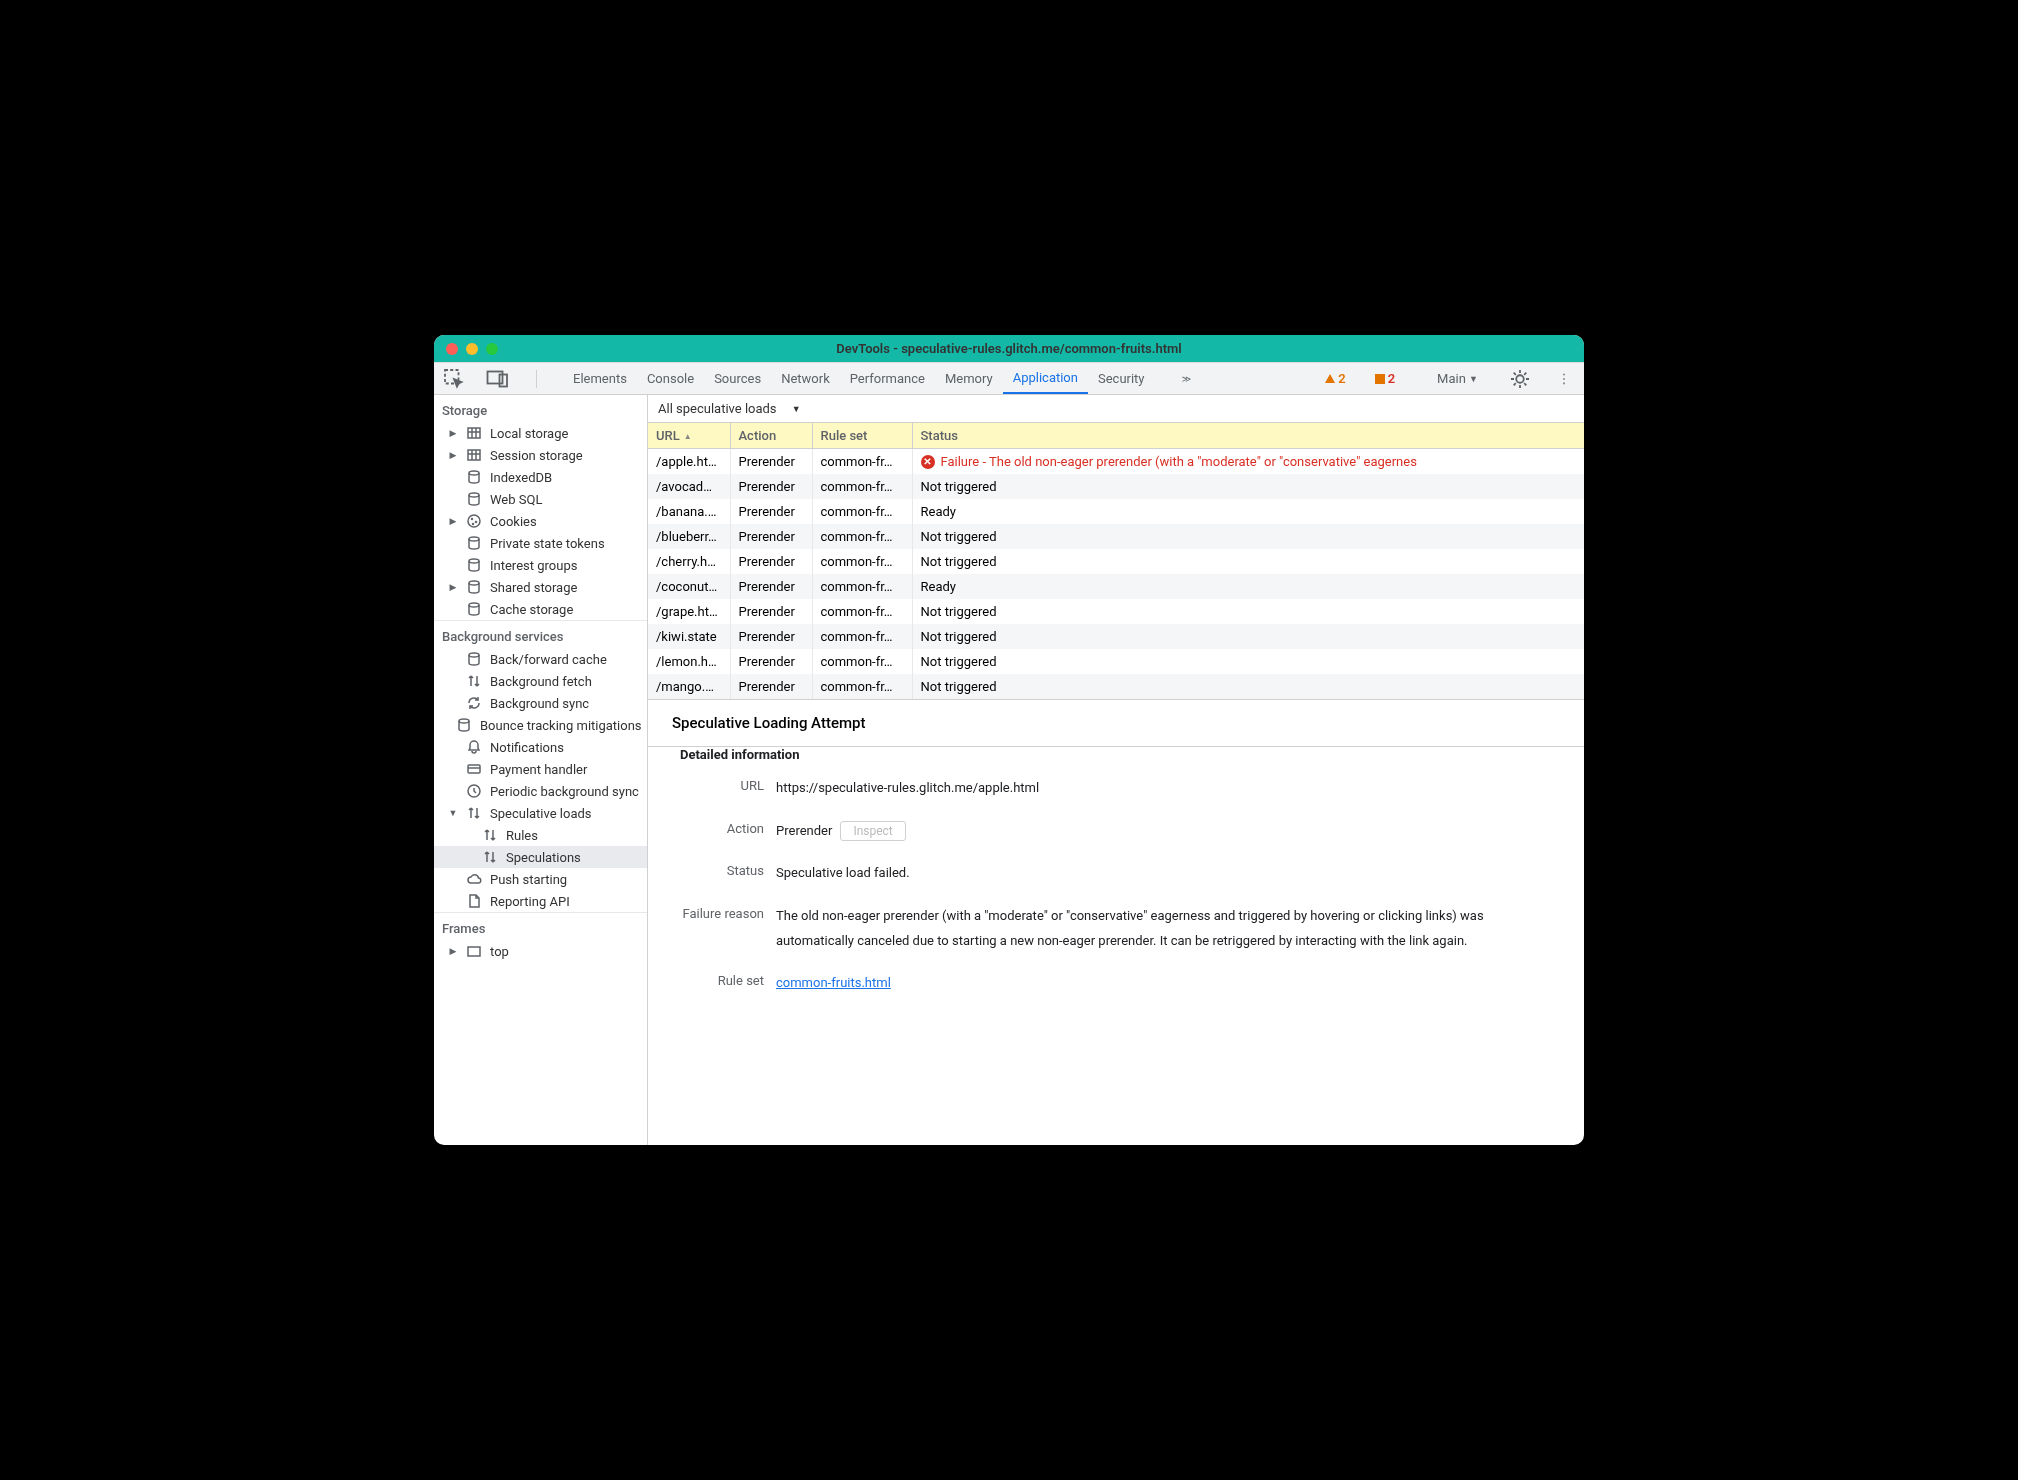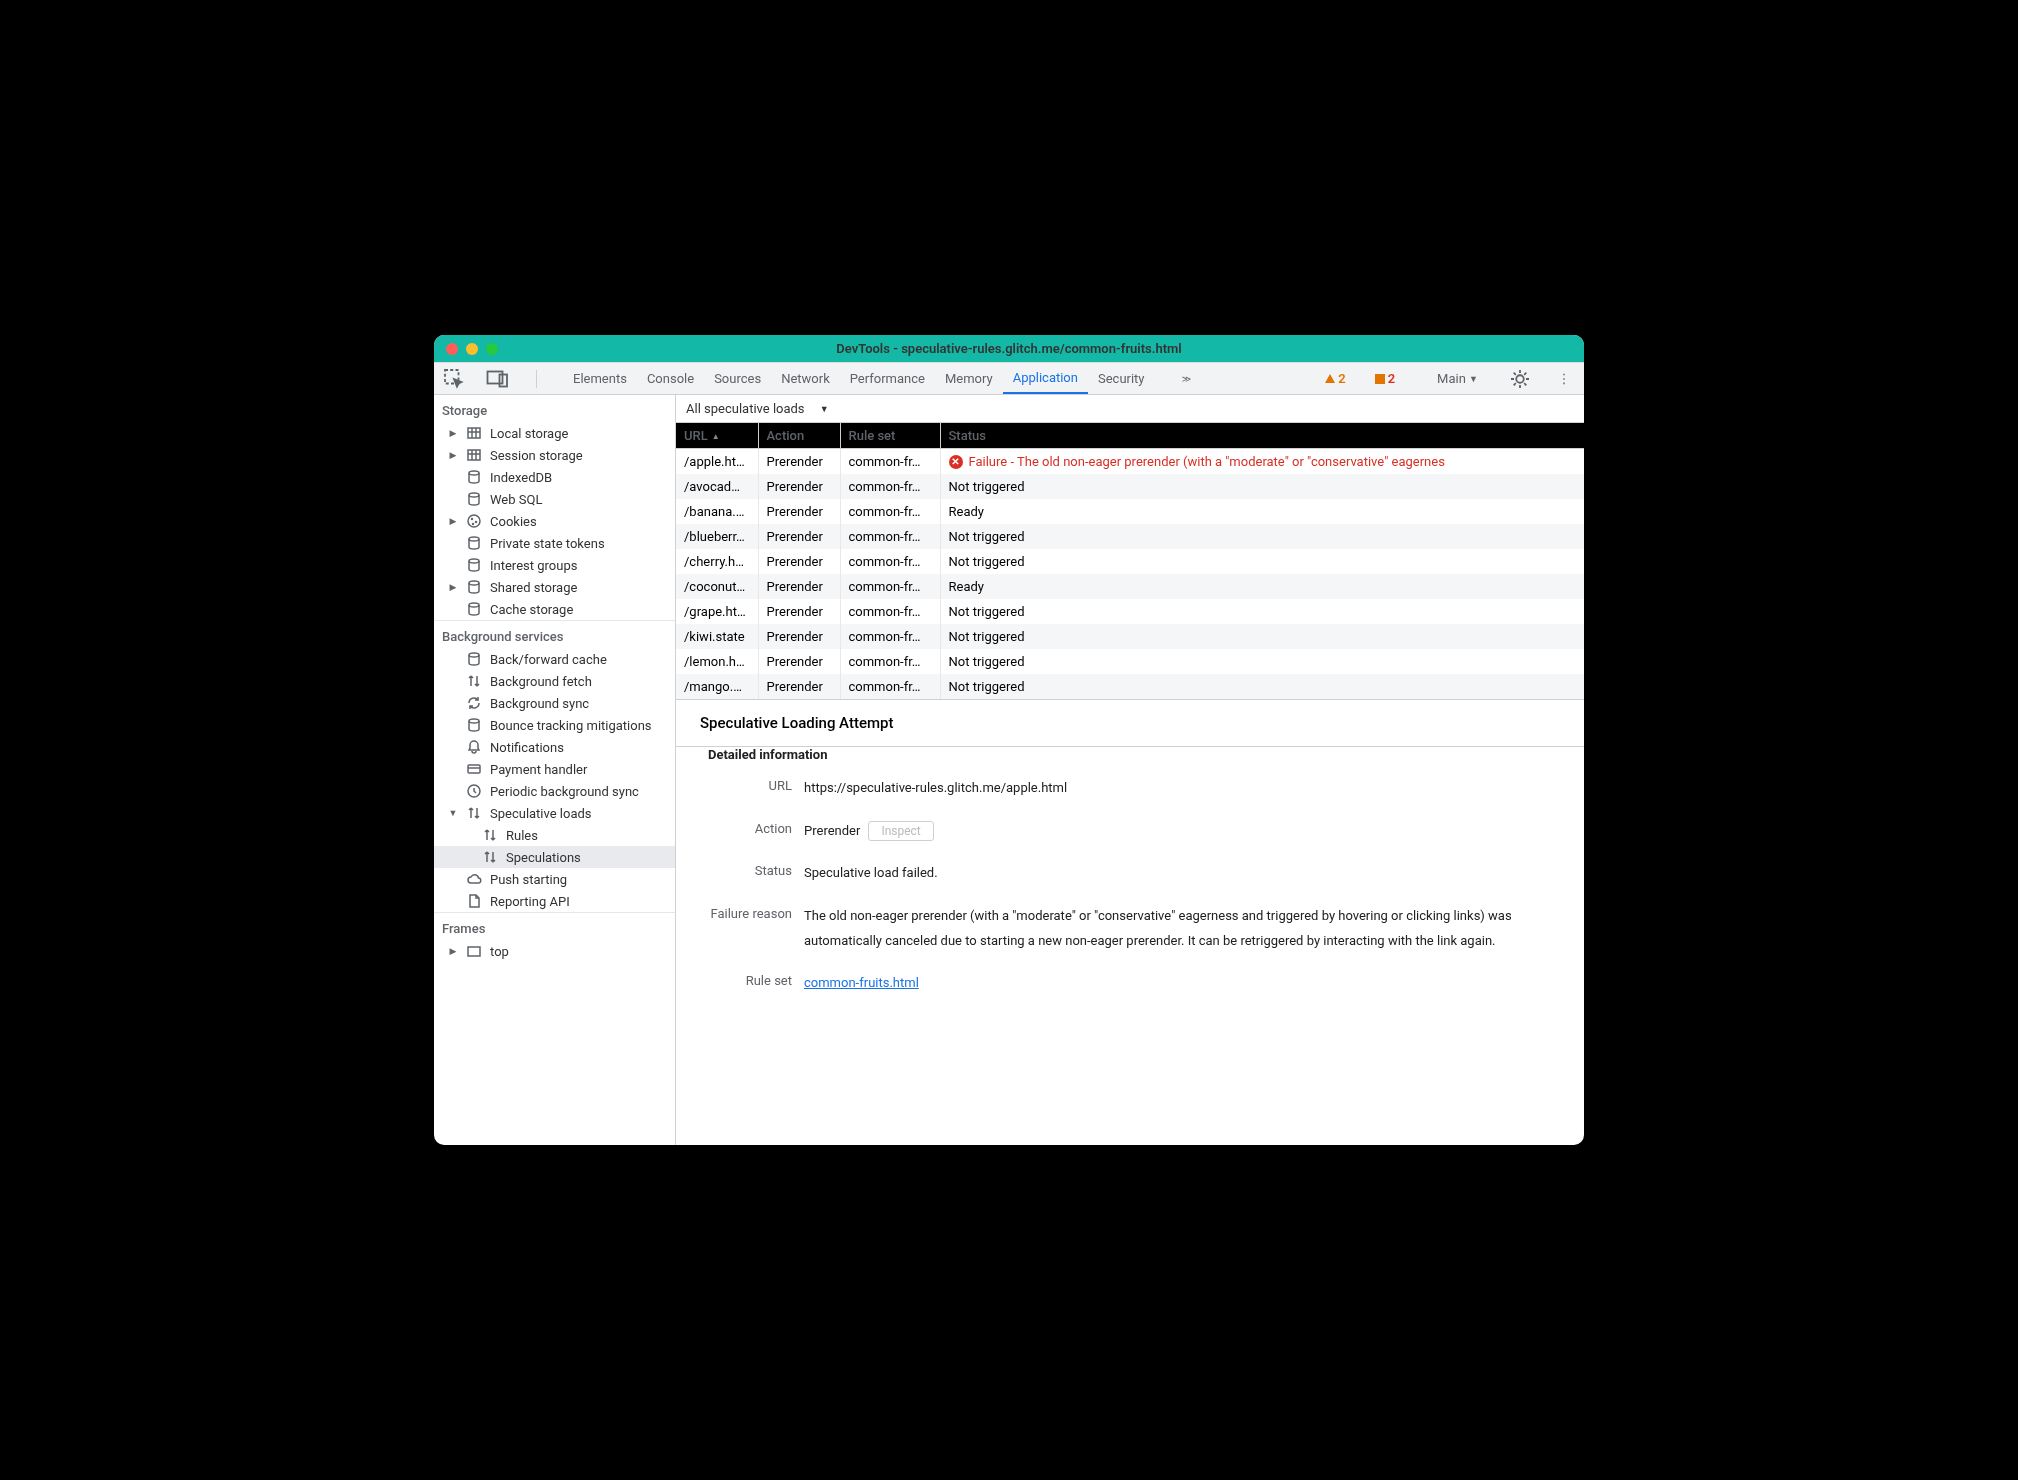--- a/index.html
+++ b/index.html
@@ -13,35 +13,35 @@
 .traffic .g { background: #27c93f; }
 .title { position: absolute; left: 50%; transform: translateX(-50%); font-size: 13px; font-weight: 600; color: #333; }
 .toolbar { height: 32px; background: #f1f3f4; border-bottom: 1px solid #d0d0d0; display: flex; align-items: center; padding: 0 8px; gap: 20px; font-size: 13px; color: #5f6368; }
 .toolbar .tab { padding: 0 10px; height: 100%; display: flex; align-items: center; cursor: pointer; }
 .toolbar .tab.active { color: #1a73e8; border-bottom: 2px solid #1a73e8; }
 .toolbar .icon-btn { width: 24px; height: 24px; display: flex; align-items: center; justify-content: center; cursor: pointer; }
 .toolbar .spacer { flex: 1; }
 .badge-w { color: #e37400; font-weight: 600; display: flex; align-items: center; gap: 2px; margin-right: 8px; }
 .badge-e { color: #d93025; font-weight: 600; display: flex; align-items: center; gap: 2px; margin-right: 12px; }
 .main { flex: 1; display: flex; overflow: hidden; }
-.sidebar { width: 242px; border-right: 1px solid #d0d0d0; overflow-y: auto; font-size: 13px; color: #333; }
+.sidebar { width: 214px; border-right: 1px solid #d0d0d0; overflow-y: auto; font-size: 13px; color: #333; }
 .sb-section { padding: 8px 8px 4px 8px; color: #5f6368; font-weight: 500; border-top: 1px solid #e8e8e8; }
 .sb-section:first-child { border-top: none; }
 .sb-item { display: flex; align-items: center; gap: 8px; padding: 3px 8px 3px 14px; cursor: pointer; white-space: nowrap; }
 .sb-item.child { padding-left: 30px; }
 .sb-item.selected { background: #e8eaed; }
 .sb-item .arrow { width: 10px; text-align: center; font-size: 9px; color: #5f6368; }
 .sb-item .noarr { width: 10px; }
 .sb-icon { width: 16px; height: 16px; display: flex; align-items: center; justify-content: center; flex-shrink: 0; }
 .sb-icon svg { width: 16px; height: 16px; stroke: #5f6368; fill: none; stroke-width: 1.5; }
 .content { flex: 1; display: flex; flex-direction: column; overflow: hidden; }
 .filter-bar { padding: 6px 10px; font-size: 13px; color: #333; border-bottom: 1px solid #d0d0d0; display: flex; align-items: center; gap: 6px; }
 .table-wrap { overflow-y: auto; max-height: 290px; border-bottom: 1px solid #d0d0d0; }
 table { width: 100%; border-collapse: collapse; font-size: 13px; table-layout: fixed; }
-th { background: #000000; text-align: left; padding: 5px 8px; font-weight: 500; color: #5f6368; border-right: 1px solid #d0d0d0; border-bottom: 1px solid #d0d0d0; position: sticky; top: 0; }
+th { background: #fef9c3; text-align: left; padding: 5px 8px; font-weight: 500; color: #5f6368; border-right: 1px solid #d0d0d0; border-bottom: 1px solid #d0d0d0; position: sticky; top: 0; }
 th:last-child { border-right: none; }
 td { padding: 5px 8px; border-right: 1px solid #e8e8e8; white-space: nowrap; overflow: hidden; text-overflow: ellipsis; }
 td:last-child { border-right: none; }
 tbody tr:nth-child(even) { background: #f5f6f7; }
 .status-error { color: #d93025; display: flex; align-items: center; gap: 6px; }
 .error-icon { width: 14px; height: 14px; background: #d93025; border-radius: 50%; color: #fff; display: inline-flex; align-items: center; justify-content: center; font-size: 10px; font-weight: bold; flex-shrink: 0; }
 .sort-ind { font-size: 8px; color: #888; padding-left: 4px; vertical-align: middle; }
 .detail { flex: 1; overflow-y: auto; }
 .detail h2 { font-size: 15px; font-weight: 500; padding: 14px 24px; }
 .detail-sec { border-top: 1px solid #d0d0d0; padding: 0 24px; }

